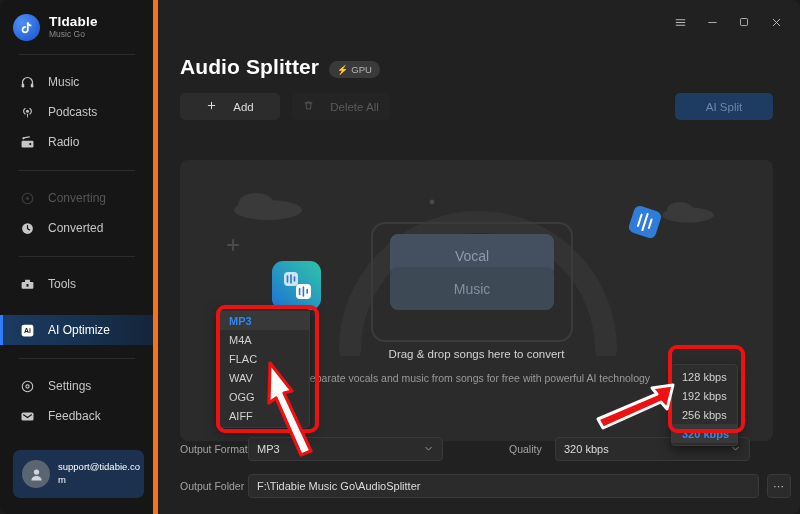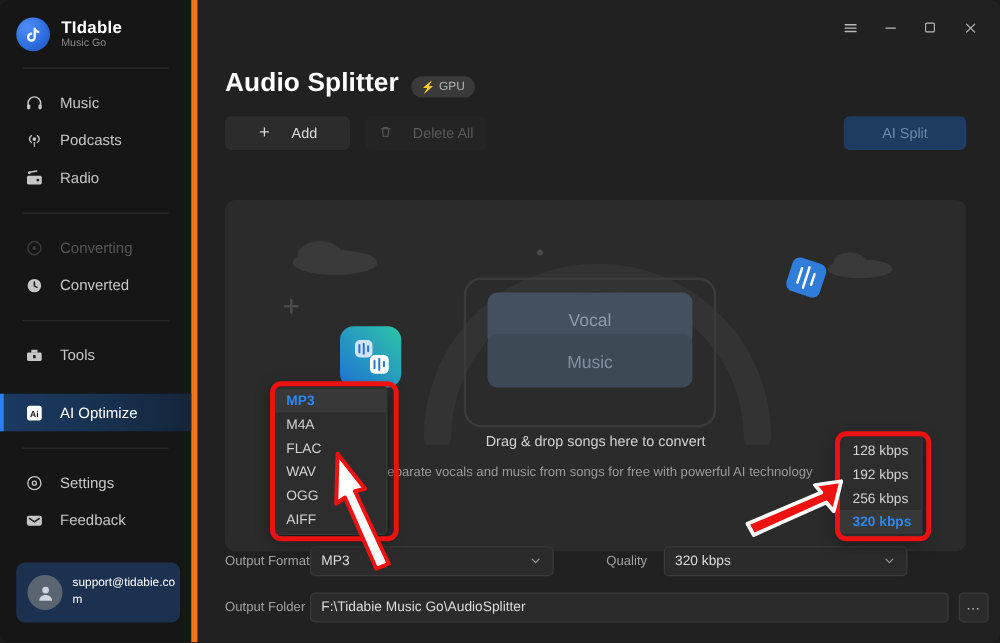--- a/index.html
+++ b/index.html
@@ -129,21 +129,21 @@
   .form-row + .form-row { margin-top: 13px; }
   .flabel { color: #a2a2a2; font-size: 10.5px; width: 68px; flex: none; }
   .fselect {
     height: 24px; background: #2b2b2b; border: 1px solid #3a3a3a; border-radius: 4px;
     display: flex; align-items: center; padding: 0 8px;
     color: #dcdcdc; font-size: 11px; position: relative; cursor: pointer;
   }
   .fselect .chev { position: absolute; right: 8px; color: #9a9a9a; font-size: 9px; }
   .fselect-format { width: 195px; }
   .fselect-quality { width: 195px; }
-  .q-label { width: 46px; margin-left: 42px; color: #a2a2a2; font-size: 10.5px; flex: none; }
+  .q-label { width: 46px; margin-left: 66px; color: #a2a2a2; font-size: 10.5px; flex: none; }
   .ftext {
     height: 24px; width: 511px; background: #2b2b2b; border: 1px solid #3a3a3a;
     border-radius: 4px; display: flex; align-items: center; padding: 0 8px;
     color: #dcdcdc; font-size: 11px; cursor: text;
   }
   .fbrowse {
     width: 24px; height: 24px; margin-left: 8px;
     background: #2b2b2b; border: 1px solid #3a3a3a; border-radius: 4px;
     display: flex; align-items: center; justify-content: center;
     color: #c0c0c0; font-size: 11px; cursor: pointer; letter-spacing: 1px;
@@ -155,21 +155,21 @@
     border: 1px solid #3a3a3a; border-radius: 4px;
     padding: 2px 0; z-index: 20;
     box-shadow: 0 4px 12px rgba(0,0,0,.5);
   }
   .menu-item {
     height: 19px; display: flex; align-items: center;
     padding-left: 10px; font-size: 11px; color: #d2d2d2; cursor: pointer;
   }
   .menu-item.sel { background: #383838; color: #2f86f5; font-weight: bold; }
   #format-menu { left: 60px; top: 308px; width: 92px; }
-  #quality-menu { left: 513px; top: 348px; width: 67px; }
+  #quality-menu { left: 513px; top: 364px; width: 67px; }
   #quality-menu .menu-item { height: 19px; }
 
   
   .redbox {
     position: absolute; border: 4px solid #ee1111;
     border-radius: 9px; z-index: 30; pointer-events: none;
   }
   #redbox-format { left: 58px; top: 305px; width: 103px; height: 128px; }
   #redbox-quality { left: 510px; top: 345px; width: 77px; height: 88px; }
 

